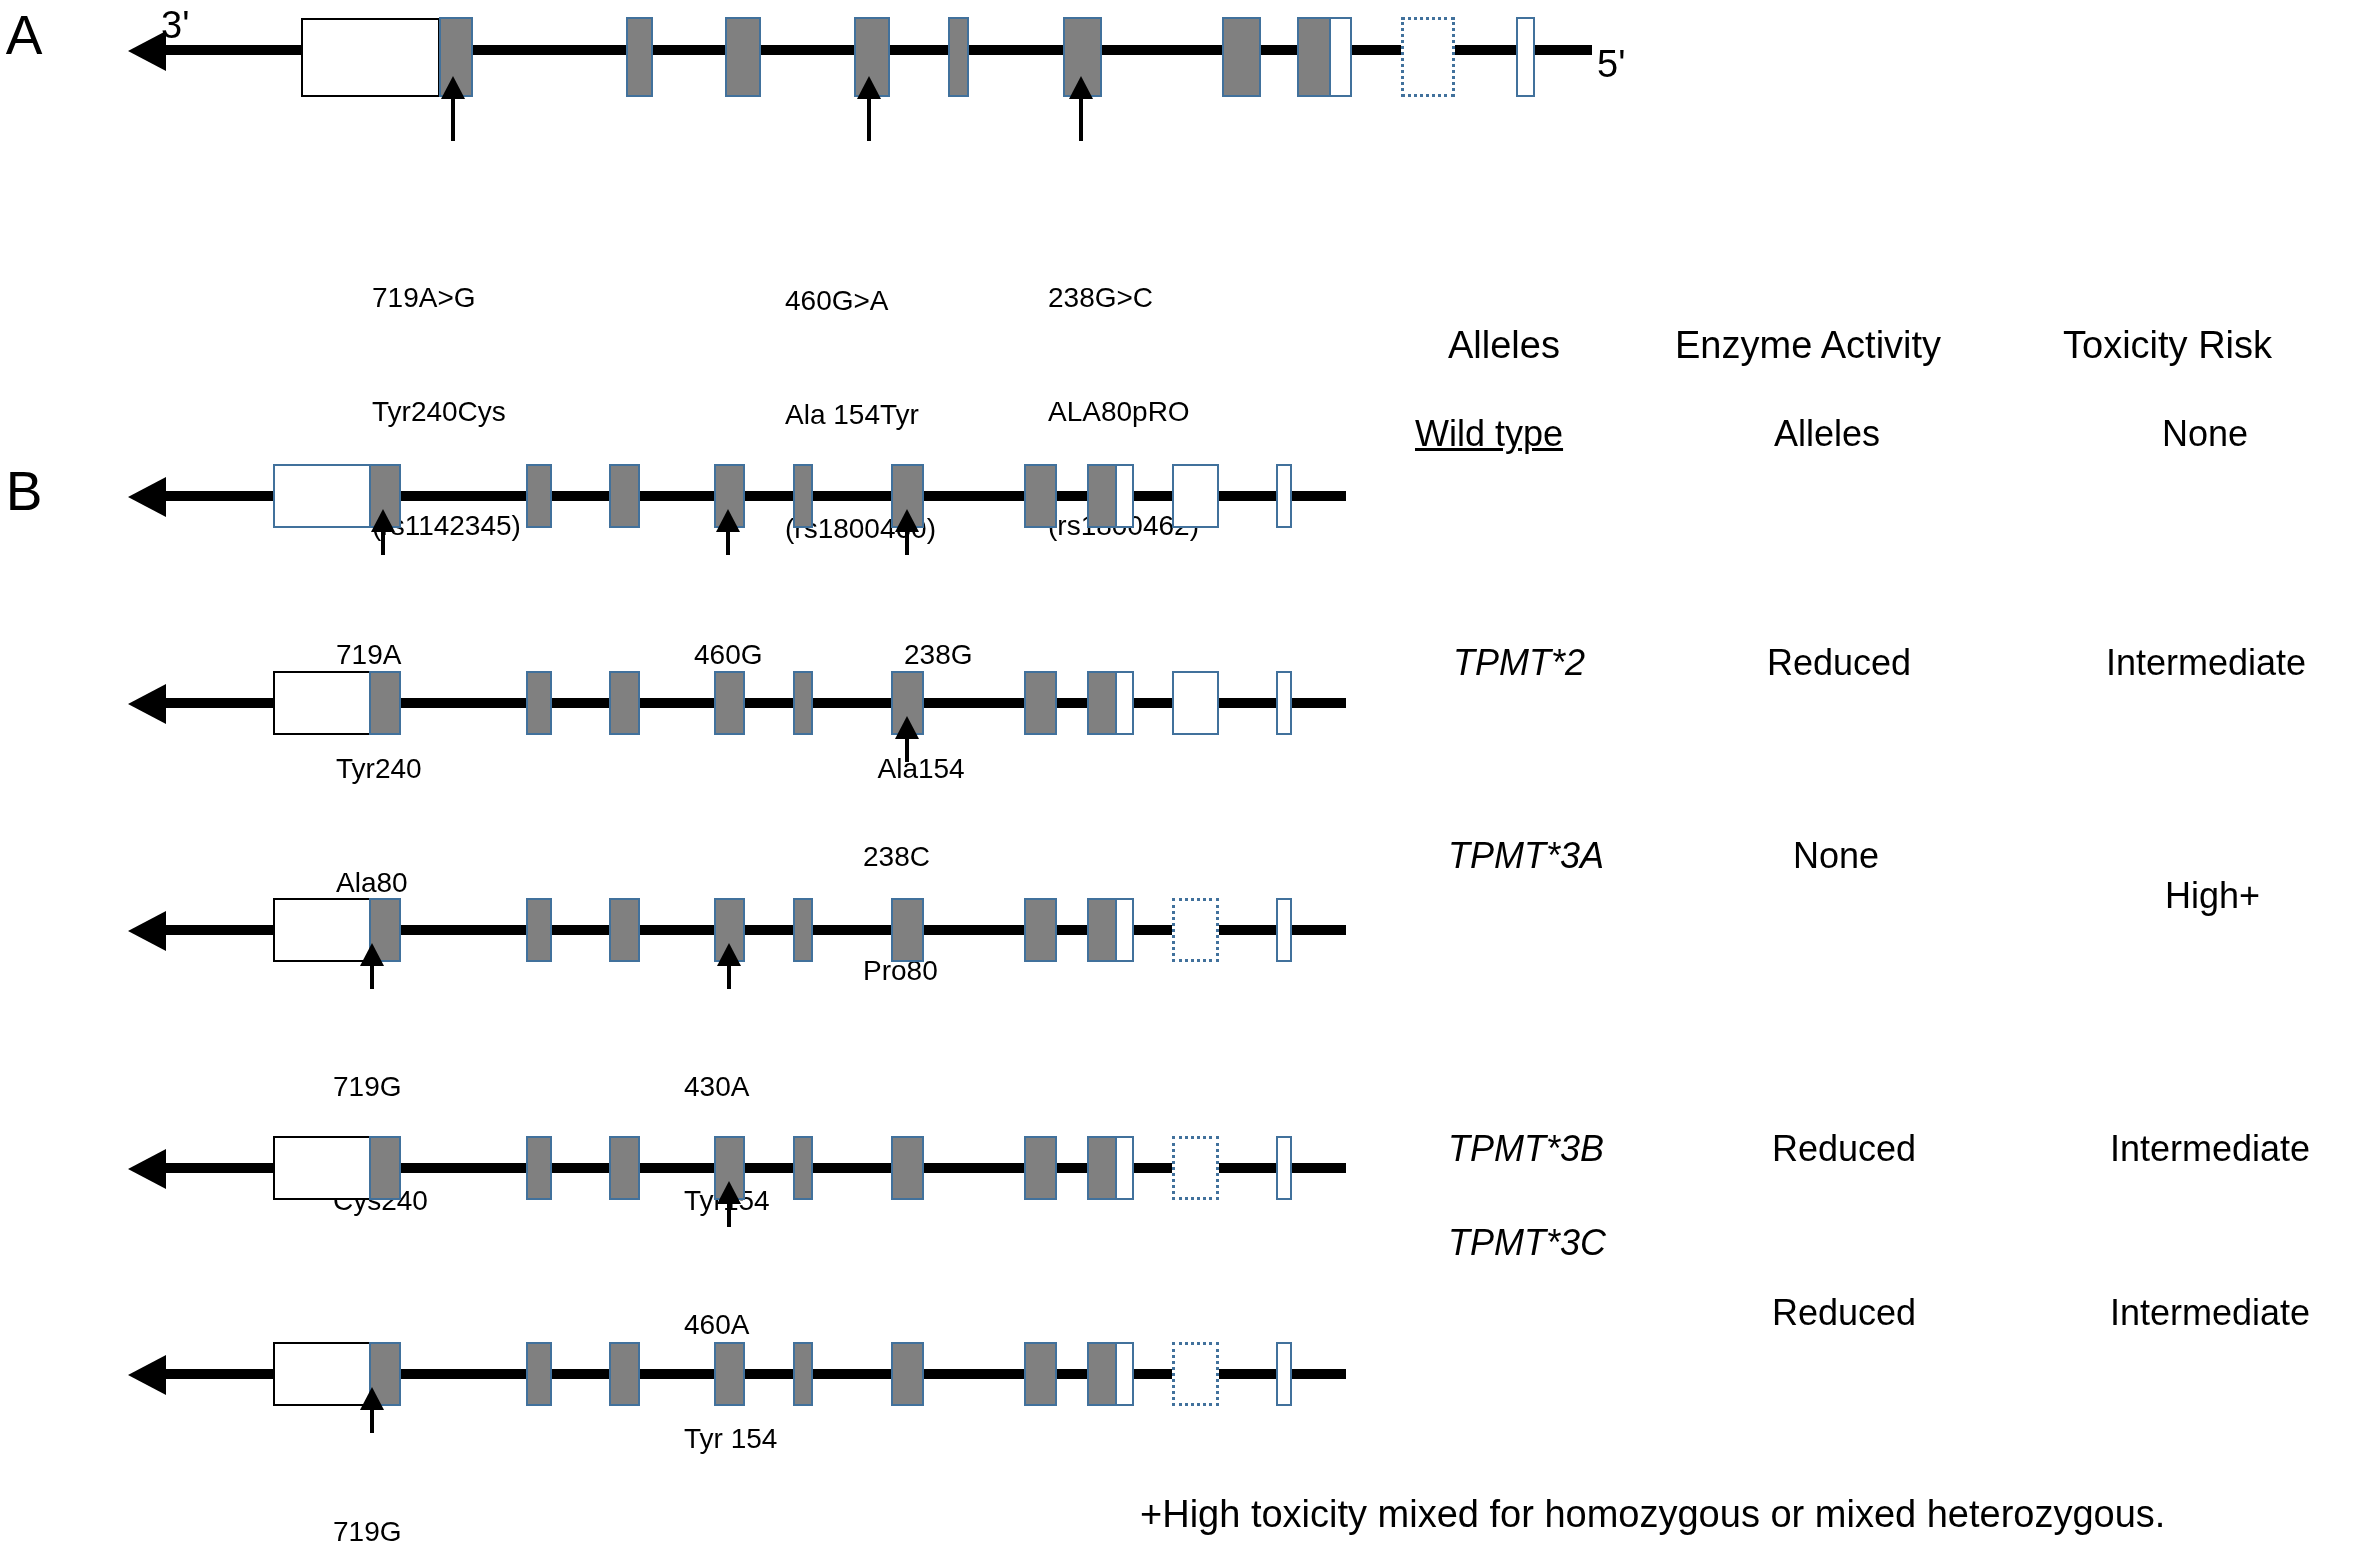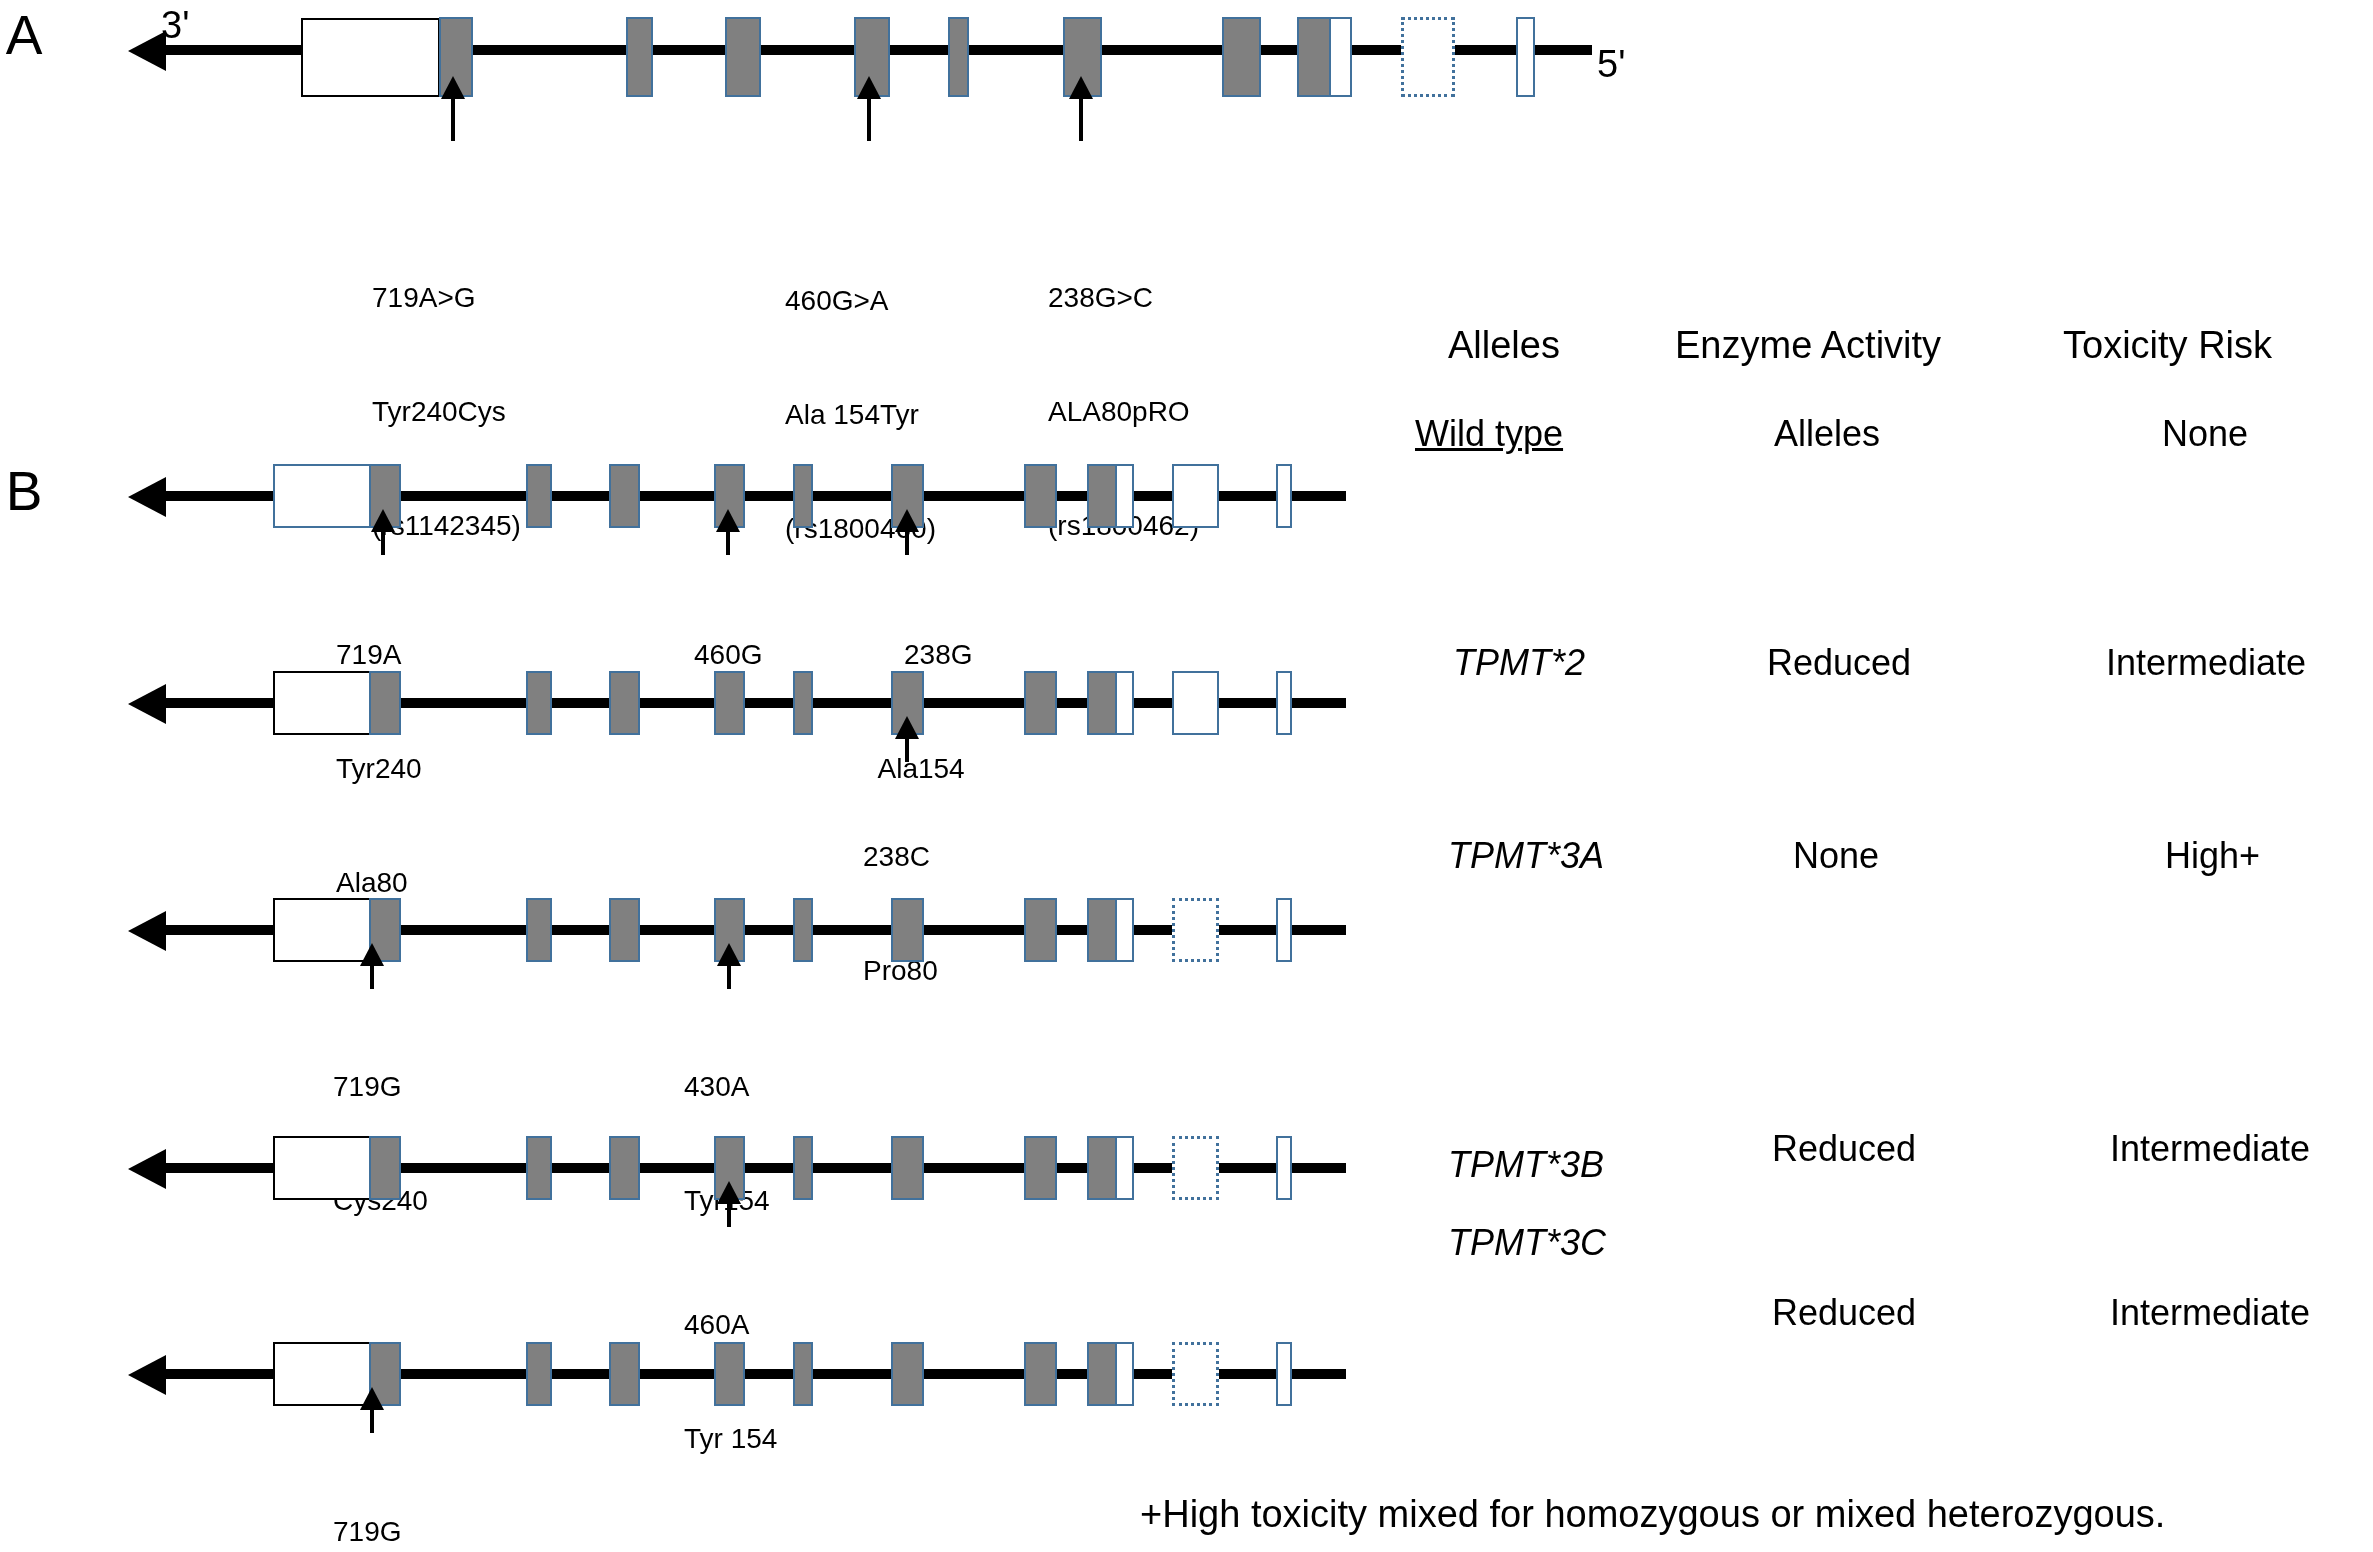--- a/index.html
+++ b/index.html
@@ -236,23 +236,23 @@
 <div class="tbl-cell" style="left:1415px;top:416px;text-decoration:underline;">Wild type</div>
 <div class="tbl-cell" style="left:1774px;top:416px;">Alleles</div>
 <div class="tbl-cell" style="left:2162px;top:416px;">None</div>
 
 <div class="tbl-cell ital" style="left:1453px;top:645px;">TPMT*2</div>
 <div class="tbl-cell" style="left:1767px;top:645px;">Reduced</div>
 <div class="tbl-cell" style="left:2106px;top:645px;">Intermediate</div>
 
 <div class="tbl-cell ital" style="left:1448px;top:838px;">TPMT*3A</div>
 <div class="tbl-cell" style="left:1793px;top:838px;">None</div>
-<div class="tbl-cell" style="left:2165px;top:838px;">High+</div>
-
-<div class="tbl-cell ital" style="left:1448px;top:1131px;margin-top:16px;">TPMT*3B</div>
+<div class="tbl-cell" style="left:2165px;top:878px;">High+</div>
+
+<div class="tbl-cell ital" style="left:1448px;top:1131px;">TPMT*3B</div>
 <div class="tbl-cell" style="left:1772px;top:1131px;">Reduced</div>
 <div class="tbl-cell" style="left:2110px;top:1131px;">Intermediate</div>
 
 <div class="tbl-cell ital" style="left:1448px;top:1225px;">TPMT*3C</div>
 <div class="tbl-cell" style="left:1772px;top:1295px;">Reduced</div>
 <div class="tbl-cell" style="left:2110px;top:1295px;">Intermediate</div>
 
 <div class="footnote" style="left:1140px;top:1495px;">+High toxicity mixed for homozygous or mixed heterozygous.</div>
 
 

